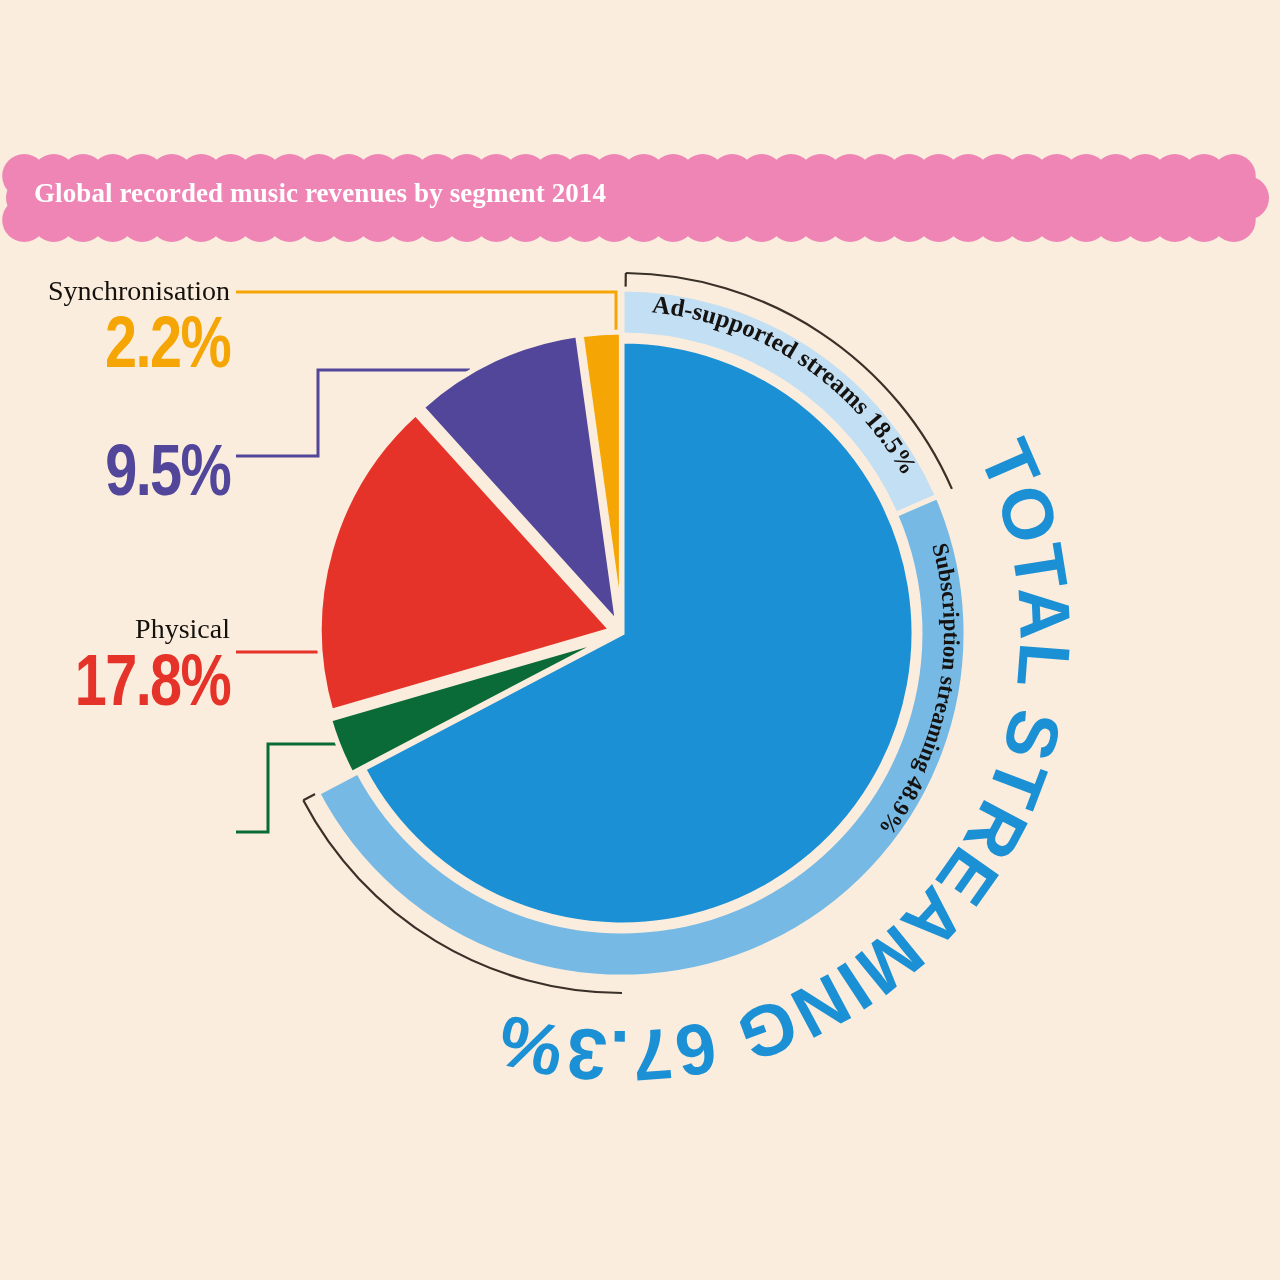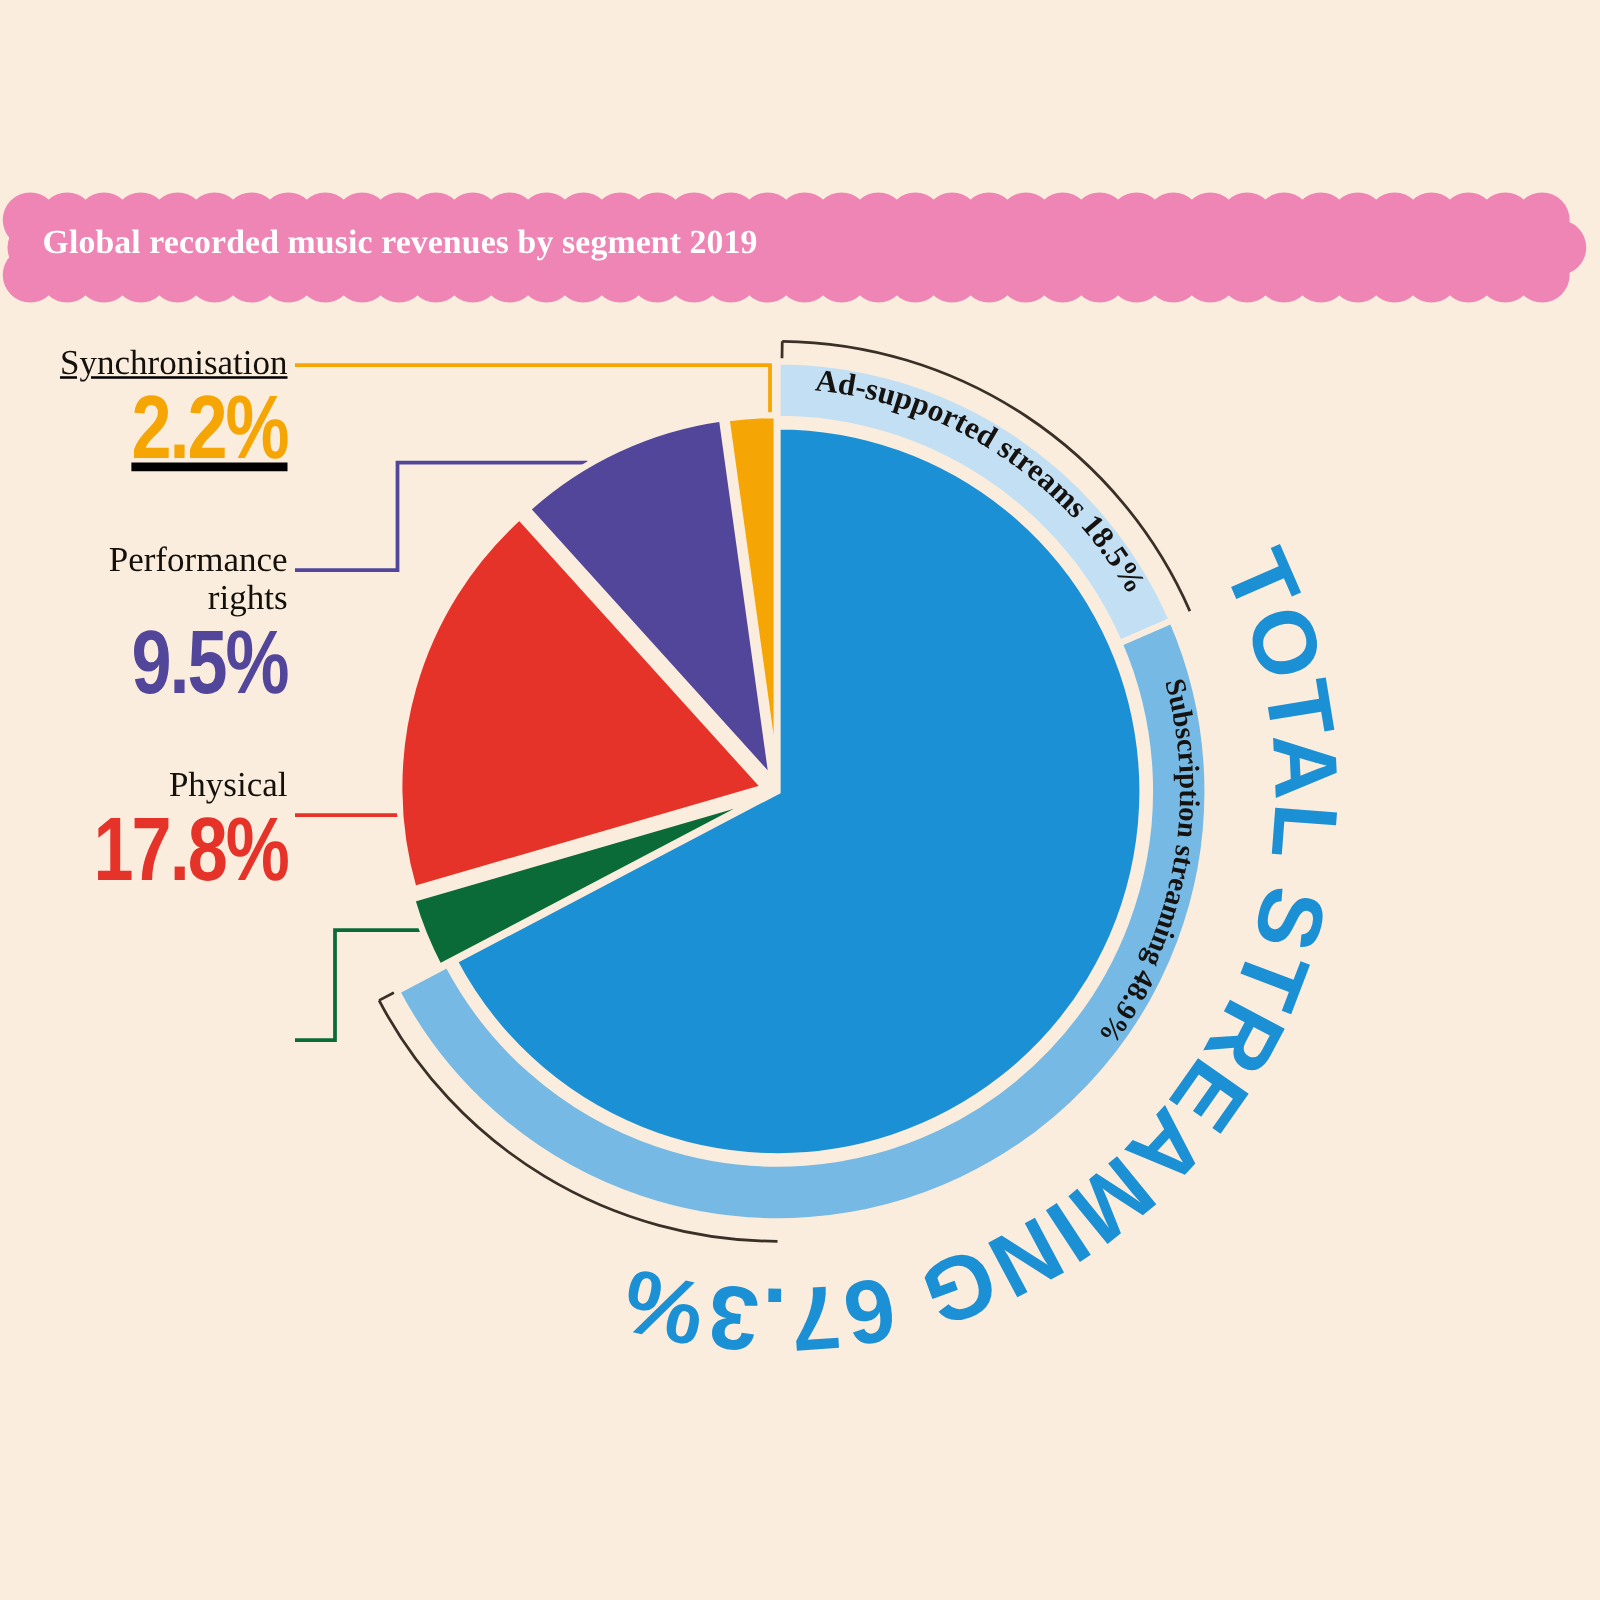--- a/index.html
+++ b/index.html
@@ -44,21 +44,21 @@
     display:block;
     font-family:"Liberation Sans Narrow","Liberation Sans", sans-serif;
     font-weight:700;
     font-size:72px;
     line-height:0.95;
     letter-spacing:-2px;
     transform:scaleX(0.80);
     transform-origin:right top;
     margin-top:2px;
   }
-  #lbl-sync  { right:1050px; top:276px;text-decoration:underline; }
+  #lbl-sync  { right:1050px; top:276px; }
   #lbl-perf  { right:1050px; top:434px; }
   #lbl-phys  { right:1050px; top:614px; }
   #lbl-down  { right:1050px; top:790px; }
 </style>
 </head>
 <body>
 
 <div id="stage">
 
   <svg class="full" viewBox="0 0 1280 1280">
@@ -152,21 +152,21 @@
           <circle cx="1204.2" cy="220" r="22" fill="#EE85B5"></circle>
           <circle cx="1233.7" cy="176" r="22" fill="#EE85B5"></circle>
           <circle cx="1233.7" cy="220" r="22" fill="#EE85B5"></circle>
           <circle cx="28" cy="198" r="22" fill="#EE85B5"></circle>
           <circle cx="1247" cy="198" r="22" fill="#EE85B5"></circle>
         </g>
       <rect id="banner-body" x="22" y="176" width="1231" height="44" fill="#EE85B5"></rect>
     </g>
   </svg>
 
-  <div class="banner-text">Global recorded music revenues by segment 2019</div>
+  <div class="banner-text">Global recorded music revenues by segment 2014</div>
 
   <svg class="full" viewBox="0 0 1280 1280">
     <defs>
 
       <path id="p-ad" fill="none" d="M 622 633 L 622 633"></path>
       <path id="p-sub" fill="none" d="M 622 633 L 622 633"></path>
       <path id="p-tot" fill="none" d="M 622 633 L 622 633"></path>
       <path id="p-bracket-top" fill="none" d="M 0 0"></path>
       <path id="p-bracket-bot" fill="none" d="M 0 0"></path>
     </defs>
@@ -232,22 +232,20 @@
     </text>
       </g>
   </svg>
 
   <div class="lbl" id="lbl-sync">
     <span class="name">Synchronisation</span>
     <span class="pct" style="color: rgb(245, 165, 4);">2.2%</span>
   </div>
 
   <div class="lbl" id="lbl-perf">
-    <span class="name">Performance
-rights</span>
     <span class="pct" style="color: rgb(82, 70, 155);">9.5%</span>
   </div>
 
   <div class="lbl" id="lbl-phys">
     <span class="name">Physical</span>
     <span class="pct" style="color: rgb(229, 51, 42);">17.8%</span>
   </div>
 
 
 </div>

